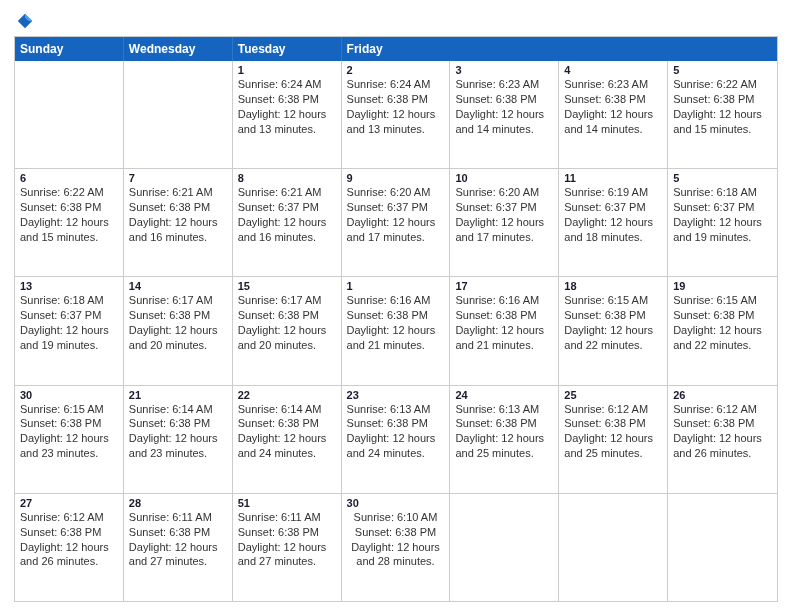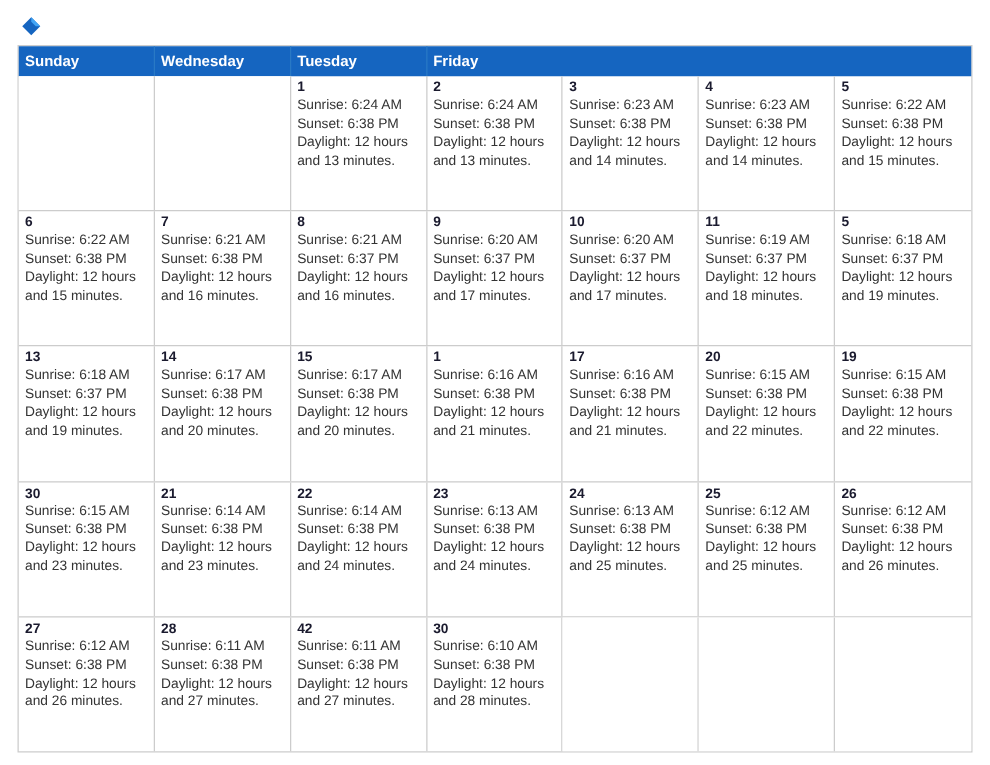--- a/index.html
+++ b/index.html
@@ -247,21 +247,21 @@
 Sunset: 6:38 PM
 Daylight: 12 hours and 21 minutes.</div>
           </div>
           <div class="cal-cell">
             <span class="day-num">17</span>
             <div class="day-info" style="white-space: pre-line;">Sunrise: 6:16 AM
 Sunset: 6:38 PM
 Daylight: 12 hours and 21 minutes.</div>
           </div>
           <div class="cal-cell">
-            <span class="day-num">20</span>
+            <span class="day-num">18</span>
             <div class="day-info" style="white-space: pre-line;">Sunrise: 6:15 AM
 Sunset: 6:38 PM
 Daylight: 12 hours and 22 minutes.</div>
           </div>
           <div class="cal-cell">
             <span class="day-num">19</span>
             <div class="day-info" style="white-space: pre-line;">Sunrise: 6:15 AM
 Sunset: 6:38 PM
 Daylight: 12 hours and 22 minutes.</div>
           </div>
@@ -317,28 +317,28 @@
 Sunset: 6:38 PM
 Daylight: 12 hours and 26 minutes.</div>
           </div>
           <div class="cal-cell">
             <span class="day-num">28</span>
             <div class="day-info" style="white-space: pre-line;">Sunrise: 6:11 AM
 Sunset: 6:38 PM
 Daylight: 12 hours and 27 minutes.</div>
           </div>
           <div class="cal-cell">
-            <span class="day-num">42</span>
+            <span class="day-num">51</span>
             <div class="day-info" style="white-space: pre-line;">Sunrise: 6:11 AM
 Sunset: 6:38 PM
 Daylight: 12 hours and 27 minutes.</div>
           </div>
           <div class="cal-cell">
             <span class="day-num">30</span>
-            <div class="day-info" style="white-space: pre-line;">Sunrise: 6:10 AM
+            <div class="day-info" style="white-space: pre-line; text-align: center;">Sunrise: 6:10 AM
 Sunset: 6:38 PM
 Daylight: 12 hours and 28 minutes.</div>
           </div>
           <div class="cal-cell empty"></div>
           <div class="cal-cell empty"></div>
           <div class="cal-cell empty"></div>
         </div>
       </div>
   </div>
 </div>

